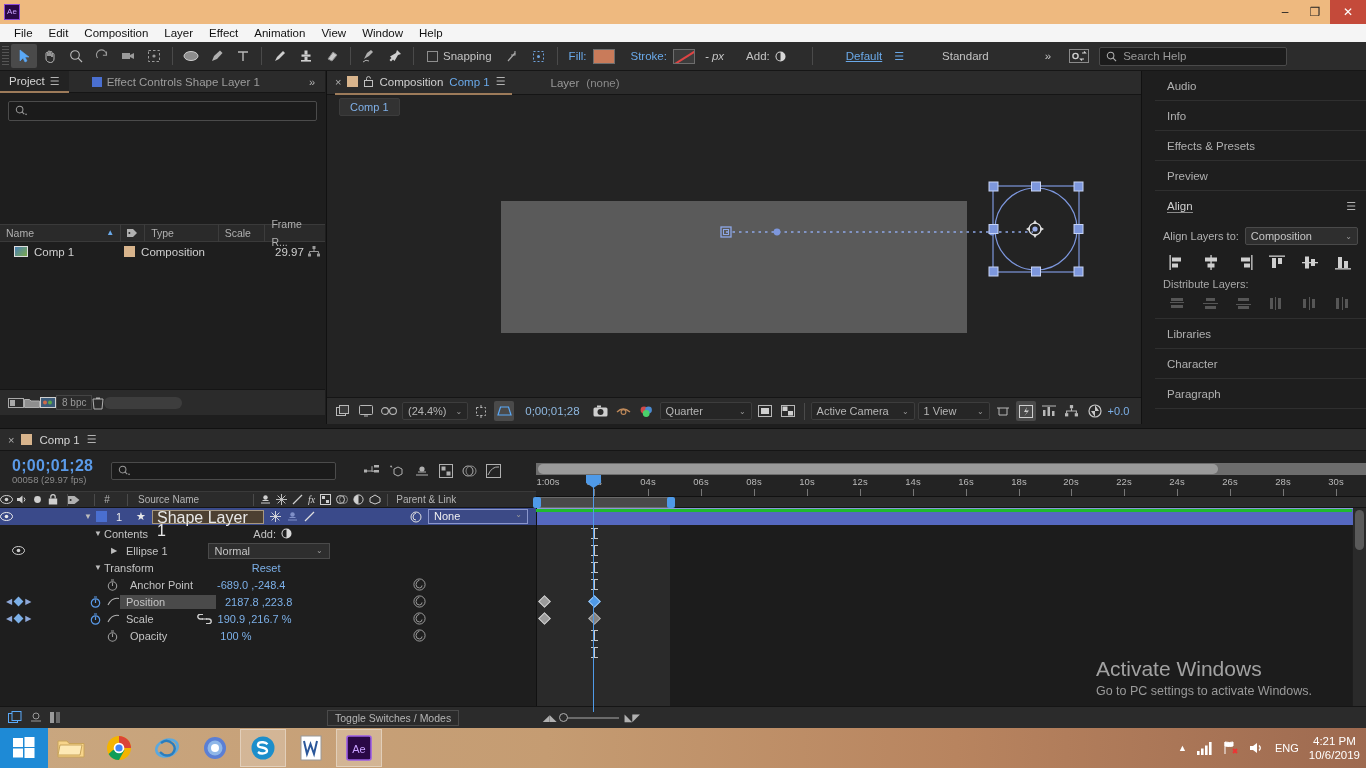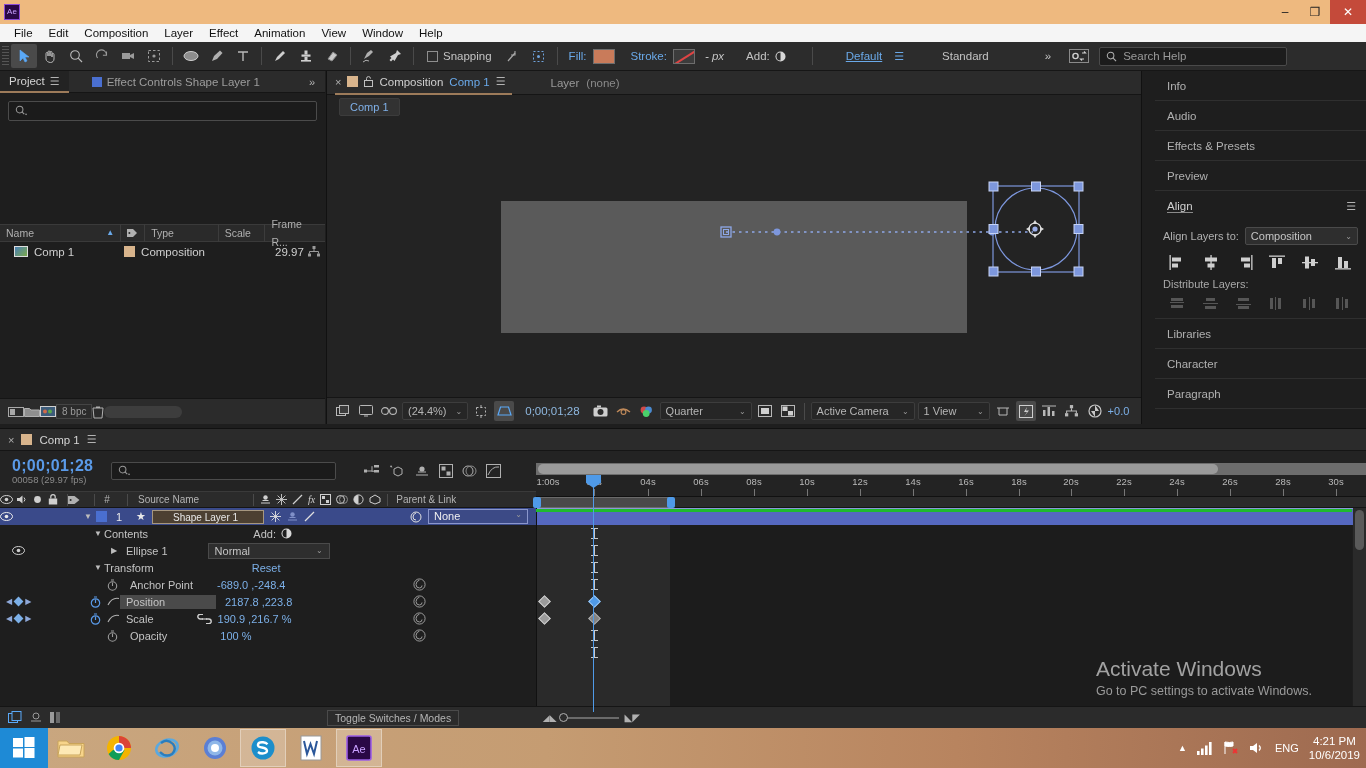--- a/index.html
+++ b/index.html
@@ -99,21 +99,21 @@
     height: 18px; background: #2a2a2a; border-top: 1px solid #3a3a3a; border-bottom: 1px solid #3a3a3a;
     display: flex; align-items: center; font-size: 10.5px; color: #b0b0b0;
   }
   .pcol { padding: 0 6px; border-right: 1px solid #3c3c3c; height: 18px; line-height: 18px;
     display:flex; align-items:center; gap:4px;}
   .proj-row { height: 19px; display: flex; align-items: center; font-size: 11.5px; color: #cfcfcf; }
   .proj-row .nm { width: 122px; display: flex; align-items: center; gap: 6px; padding-left: 14px; }
   .thumb-ico { width: 14px; height: 11px; background: linear-gradient(135deg,#4a7fb5,#7ba84a); border: 1px solid #ddd; }
   .tan-sq { width: 11px; height: 11px; background: #d8b48c; }
   .proj-footer {
-    position: absolute; left: 0; bottom: 0; width: 325px; height: 26px; background: #2b2b2b;
+    position: absolute; left: 0; bottom: 9px; width: 325px; height: 26px; background: #2b2b2b;
     display: flex; align-items: center; gap: 0; padding: 0 8px; border-top: 1px solid #151515;
   }
   .bpc { font-size: 10px; color: #9a9a9a; border: 1px solid #444; padding: 1px 5px; }
 
   
   #comp-panel { left: 326px; top: 71px; width: 816px; height: 353px; background: #232323;
     border-left: 1px solid #111; border-right: 1px solid #111; }
   .comp-tabbar { height: 24px; background: #2b2b2b; display: flex; align-items: center; padding-left: 8px; gap: 7px; border-bottom: 1px solid #151515;}
   .comp-tab-active { display:flex; align-items:center; gap:6px; height:24px; border-bottom:2px solid #9d7b5a; padding-right:6px;}
   .comp-breadcrumb { height: 24px; display: flex; align-items: center; padding-left: 12px; background:#232323; }
@@ -670,22 +670,22 @@
         <svg width="14" height="14" viewBox="0 0 14 14">
             <circle cx="7" cy="7" r="6" fill="none" stroke="#c8c8c8" stroke-width="1.2"></circle>
             <path d="M7 1 L11 7 L7 7z M7 13 L3 7 L7 7z" fill="#c8c8c8"></path>
           </svg>
       </span>
       <span style="font-size:11px;color:#7cb0e8;">+0.0</span>
     </div>
   </div>
 
   <div class="panel" id="right-sidebar">
+    <div class="rs-item">Audio</div>
     <div class="rs-item">Info</div>
-    <div class="rs-item">Audio</div>
     <div class="rs-item">Effects &amp; Presets</div>
     <div class="rs-item">Preview</div>
 
     <div class="rs-item hdr" style="border-bottom:none;">
       <span style="border-bottom:1px solid #8a8a8a;">Align</span>
       <span class="hamburger">☰</span>
     </div>
     <div class="align-body">
       <div class="align-row">
         <span>Align Layers to:</span>
@@ -956,21 +956,21 @@
             <span style="width:19px"></span>
           <span style="width:1px"></span>
           <span style="width:26px;display:flex;align-items:center;justify-content:flex-end;gap:3px;">
             <span class="twirl">▼</span>
           </span>
           <span style="width:14px;display:flex;justify-content:center;">
             <span style="width:11px;height:11px;background:#4a6fd0;display:inline-block;"></span>
           </span>
           <span style="width:22px;text-align:center;color:#eaeaea;">1</span>
           <span style="width:22px;text-align:center;color:#e8e8e8;font-size:11px;">★</span>
-          <span style="width:112px;background:#4c4032;border:1px solid #a6977f;color:#e8e8e8;font-size:10px;padding:0 20px;height:14px;line-height:13px;">Shape Layer 1</span>
+          <span style="width:112px;background:#4c4032;border:1px solid #a6977f;color:#e8e8e8;font-size:16px;padding:0 4px;height:14px;line-height:13px;">Shape Layer 1</span>
           <span style="display:flex;align-items:center;gap:6px;margin-left:6px;">
             <span>
               <svg width="11" height="11" viewBox="0 0 11 11">
                   <path d="M5.5 0 v11 M0 5.5 h11 M1.6 1.6 l7.8 7.8 M9.4 1.6 l-7.8 7.8" stroke="#e0e0e0" stroke-width=".9"></path>
                 </svg>
             </span>
             <span>
               <svg width="11" height="11" viewBox="0 0 11 11">
                   <circle cx="5.5" cy="3.5" r="2.2" fill="#8090c8"></circle>
                   <path d="M1 9 h9 M2.5 6.5 h6" stroke="#8090c8"></path>

